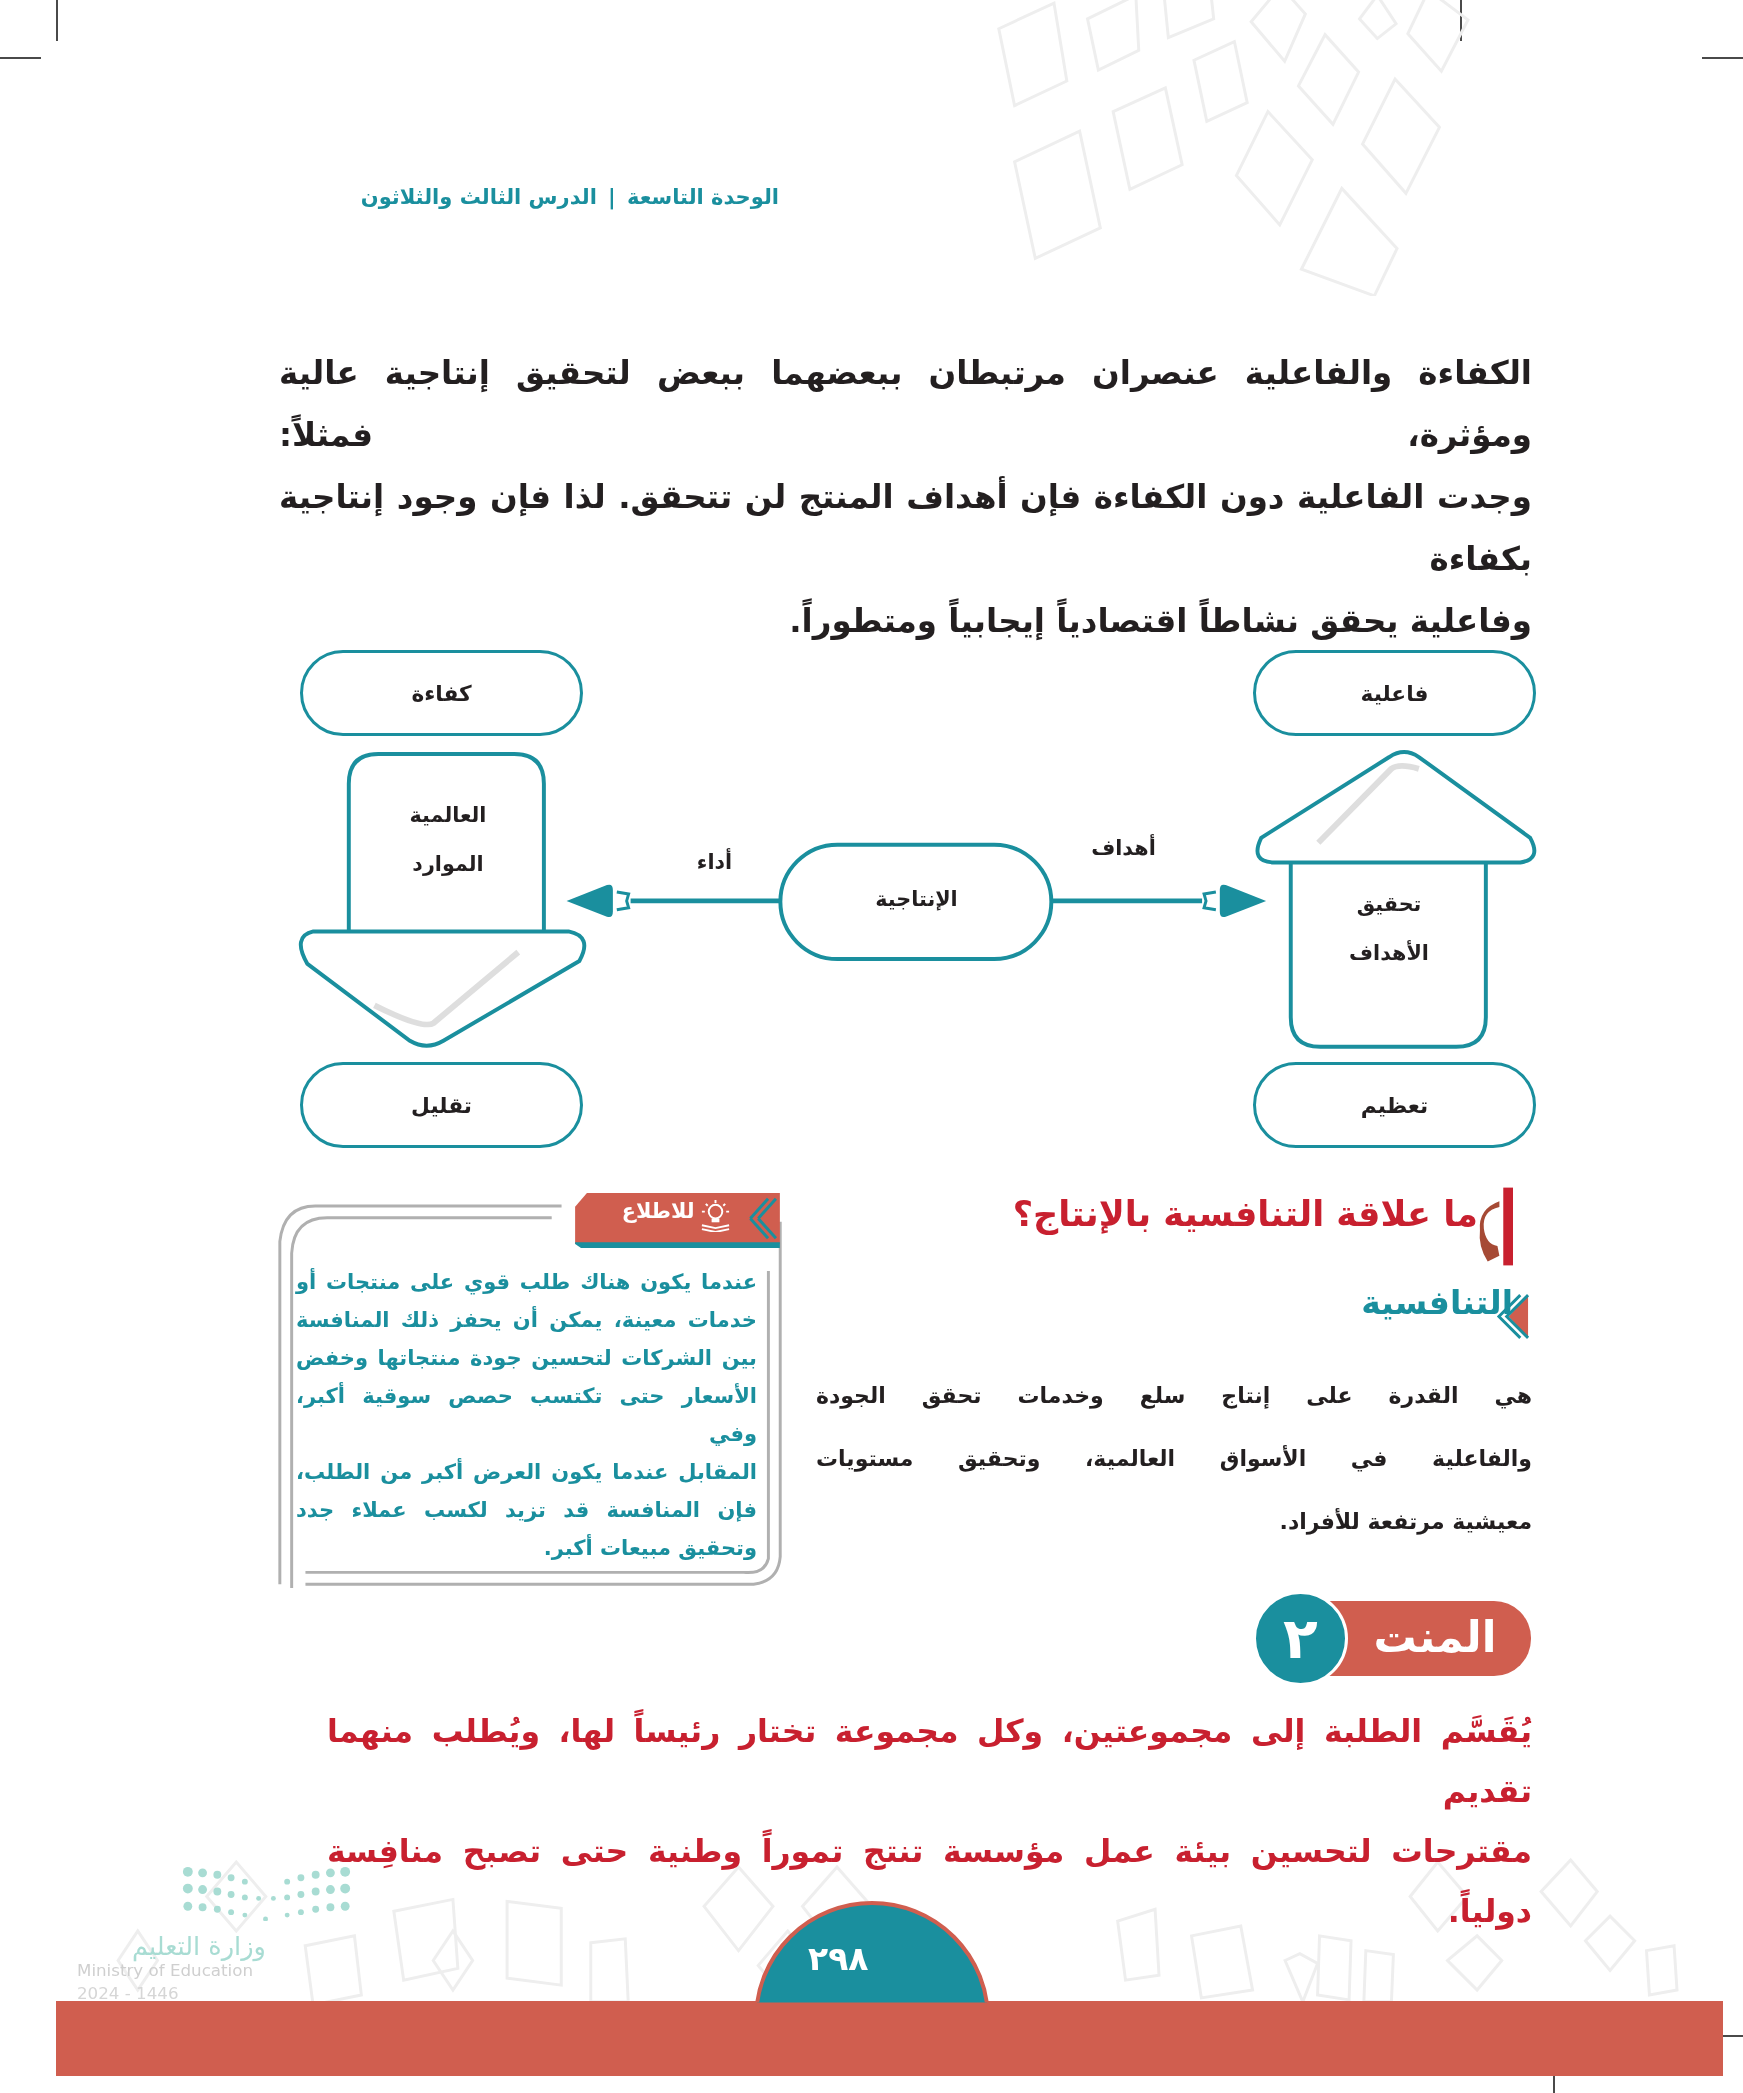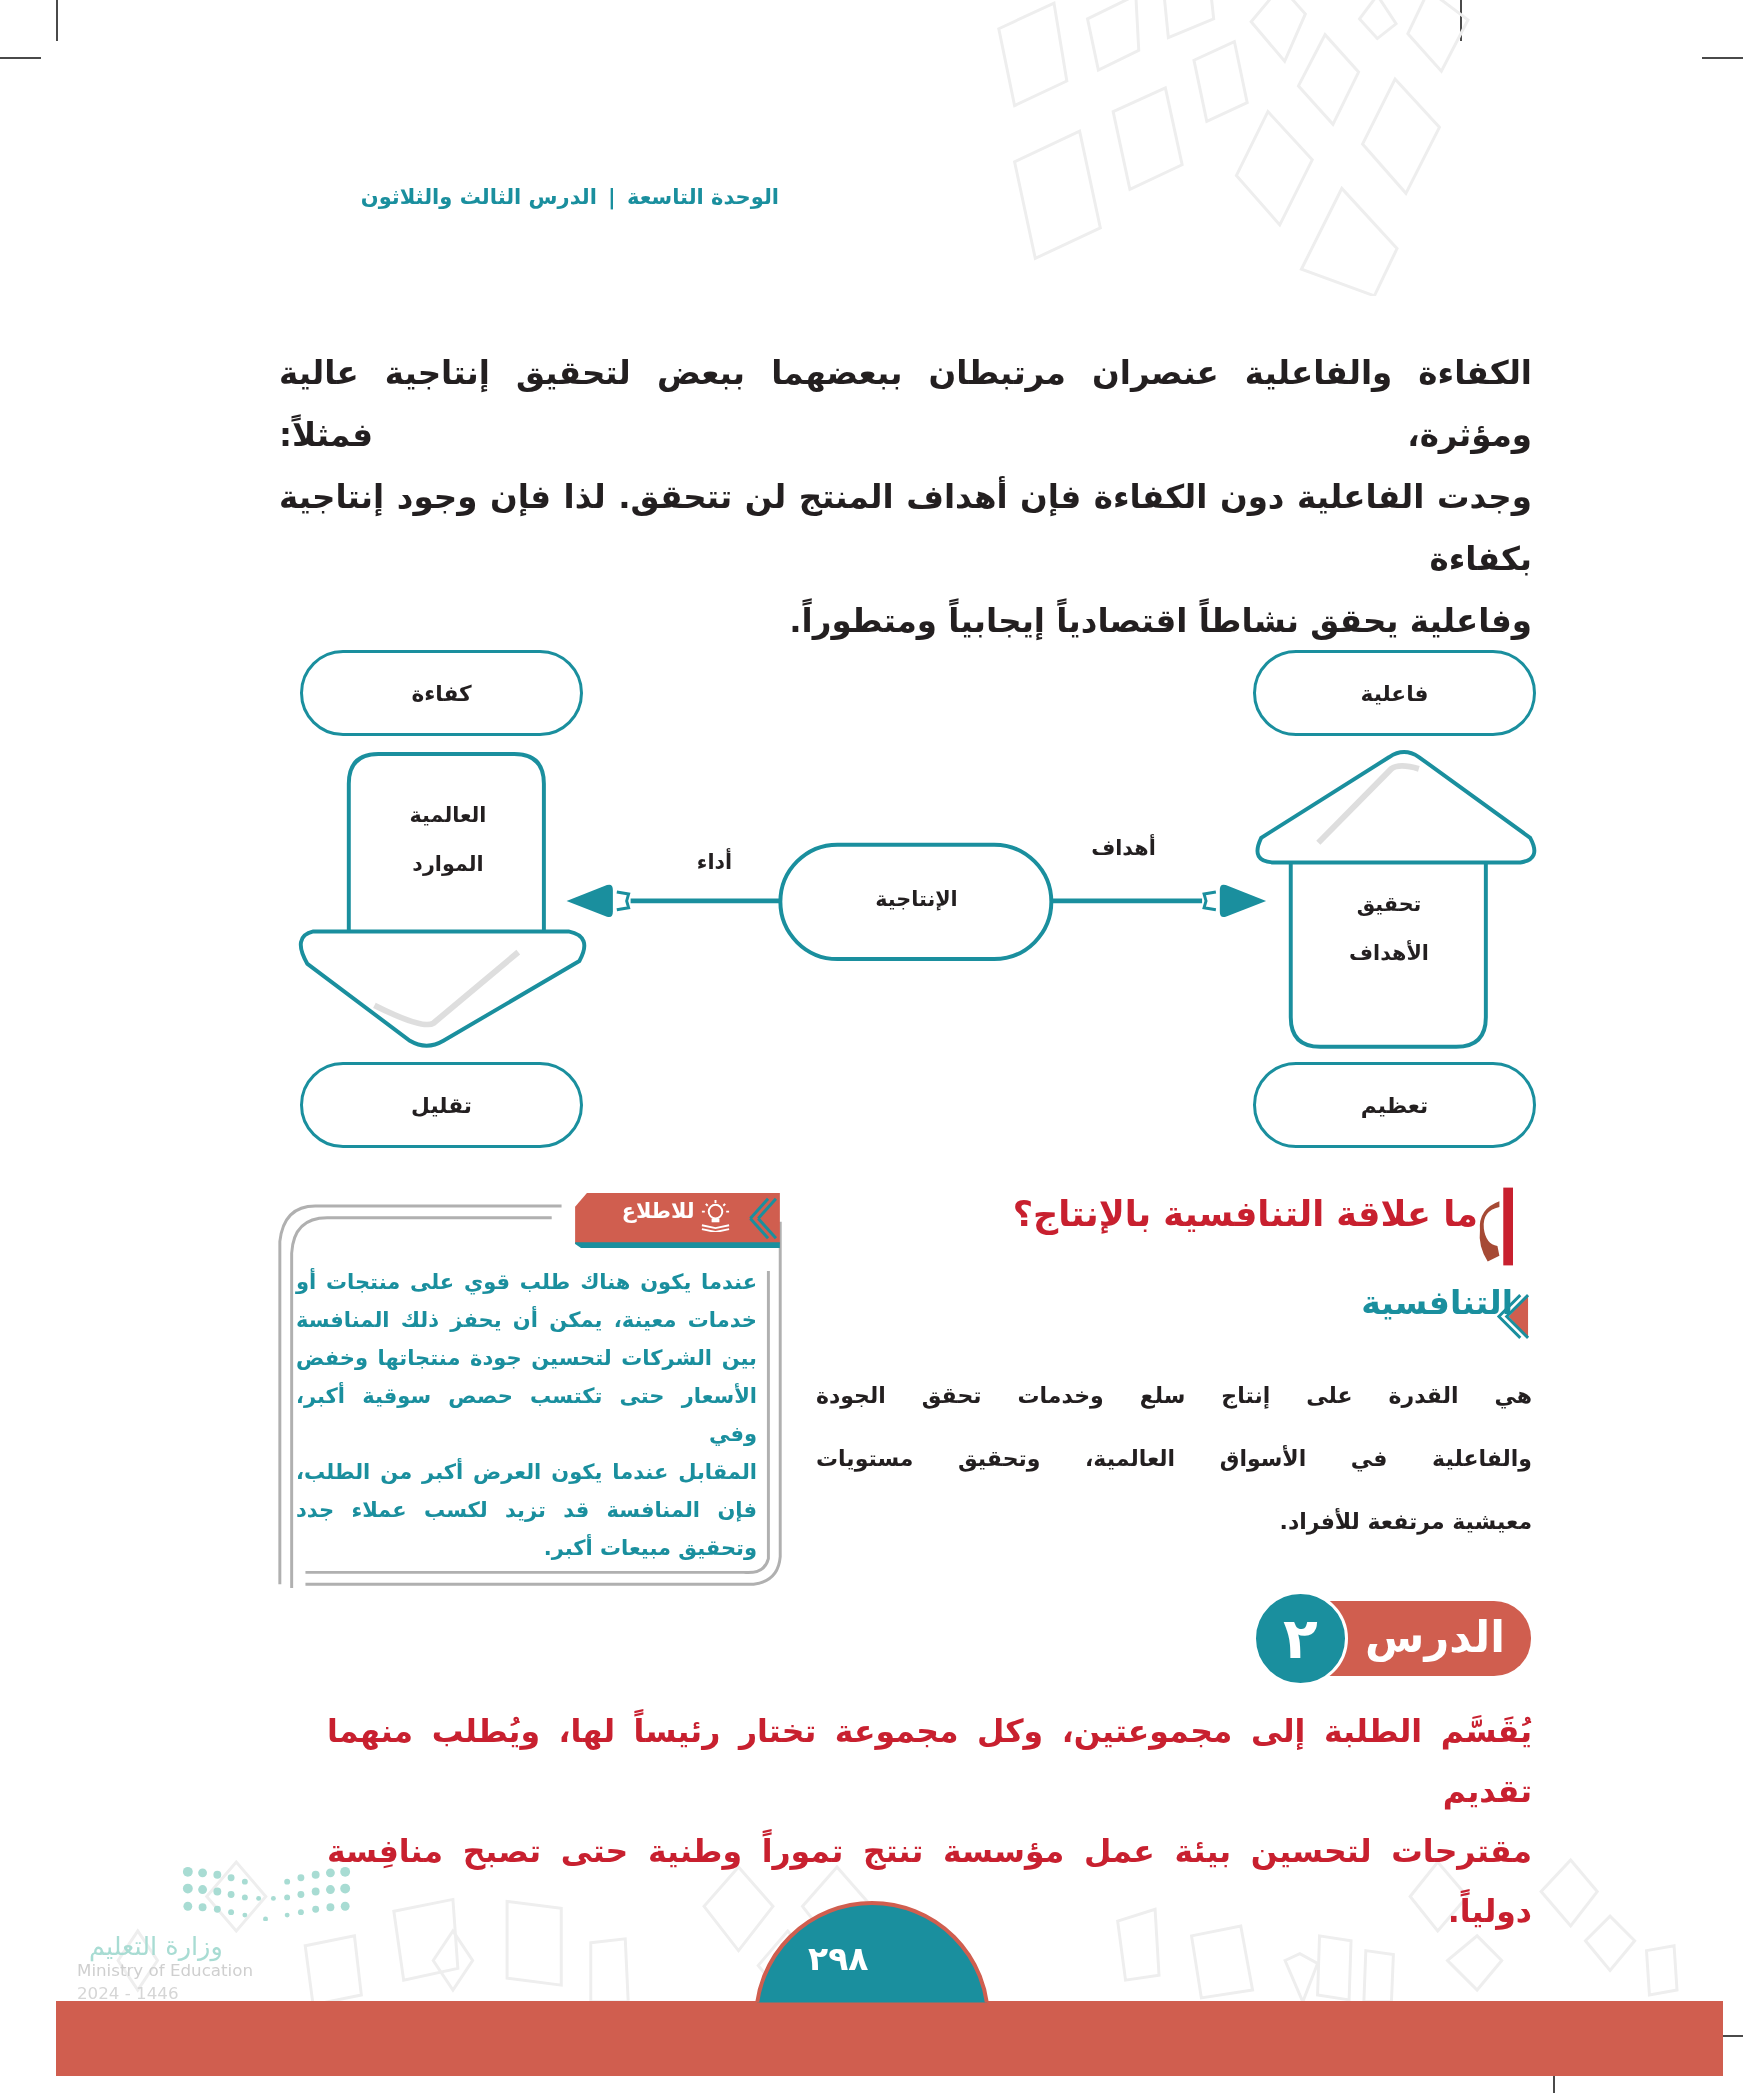--- a/index.html
+++ b/index.html
@@ -186,21 +186,21 @@
 <div class="def">
   <span>هي القدرة على إنتاج سلع وخدمات تحقق الجودة</span>
   <span>والفاعلية في الأسواق العالمية، وتحقيق مستويات</span>
   <span class="last">معيشية مرتفعة للأفراد.</span>
 </div>
 
 <div class="abs" style="left:1253px;top:1591px;width:278px;height:95px;">
   <div class="abs" style="left:59px;top:9.9px;width:219px;height:75px;background:#d05e4f;border-radius:0 37px 37px 0;"></div>
   <div class="abs" style="left:0;top:0;width:95px;height:95px;background:#1a8f9e;border-radius:50%;border:3px solid #fff;box-sizing:border-box;"></div>
   <div class="abs" style="left:0;top:7.9px;width:95px;text-align:center;color:#fff;font-weight:bold;font-size:57px;line-height:79px;">٢</div>
-  <div class="abs" style="left:108px;top:13.8px;width:148px;text-align:center;color:#fff;font-weight:bold;font-size:43px;line-height:65px;direction:rtl;">الدرس</div>
+  <div class="abs" style="left:108px;top:13.8px;width:148px;text-align:center;color:#fff;font-weight:bold;font-size:43px;line-height:65px;direction:rtl;">المنت</div>
 </div>
 
 <div class="act-text">
   <span>يُقَسَّم الطلبة إلى مجموعتين، وكل مجموعة تختار رئيساً لها، ويُطلب منهما تقديم</span>
   <span style="text-align-last:right;">مقترحات لتحسين بيئة عمل مؤسسة تنتج تموراً وطنية حتى تصبح منافِسة دولياً.</span>
 </div>
 
 <div class="abs" style="left:79px;top:1852px;width:286px;height:118px;">
   <svg class="abs" style="left:99px;top:9.9px;" width="177" height="59" viewBox="0 0 180 60">
     <g fill="#a8dcd3">
@@ -232,21 +232,21 @@
         <circle cx="54" cy="51" r="3"></circle>
         <circle cx="68" cy="54" r="2.5"></circle>
         <circle cx="89" cy="58" r="2.5"></circle>
       <circle cx="111" cy="54" r="2.5"></circle>
         <circle cx="125" cy="51" r="3"></circle>
         <circle cx="140" cy="48" r="3.5"></circle>
         <circle cx="155" cy="46" r="4"></circle>
         <circle cx="170" cy="45" r="4.5"></circle>
     </g>
   </svg>
-  <div class="abs" style="left:9.9px;top:79px;width:177px;text-align:left;color:#a8dcd3;font-size:25.6px;direction:rtl;white-space:nowrap;">وزارة التعليم</div>
+  <div class="abs" style="left:9.9px;top:79px;width:177px;text-align:right;color:#a8dcd3;font-size:25.6px;direction:rtl;white-space:nowrap;">وزارة التعليم</div>
 </div>
 <div class="abs" style="left:77px;top:1960px;color:#cfcfcf;font-size:16.7px;white-space:nowrap;">Ministry of Education</div>
 <div class="abs" style="left:77px;top:1983px;color:#d6d6d6;font-size:16.7px;white-space:nowrap;">2024 - 1446</div>
 
 <div class="abs" style="left:56px;top:2001px;width:1667px;height:75px;background:#d05e4f;"></div>
 <div class="abs" style="left:754px;top:1901px;width:236px;height:236px;border-radius:50%;background:#1a8f9e;border:4.9px solid #d05e4f;box-sizing:border-box;clip-path:inset(0 0 57% 0);"></div>
 <div class="abs" style="left:808px;top:1939px;width:128px;text-align:left;color:#fff;font-weight:bold;font-size:33px;">٢٩٨</div>
 
 
 </body></html>

